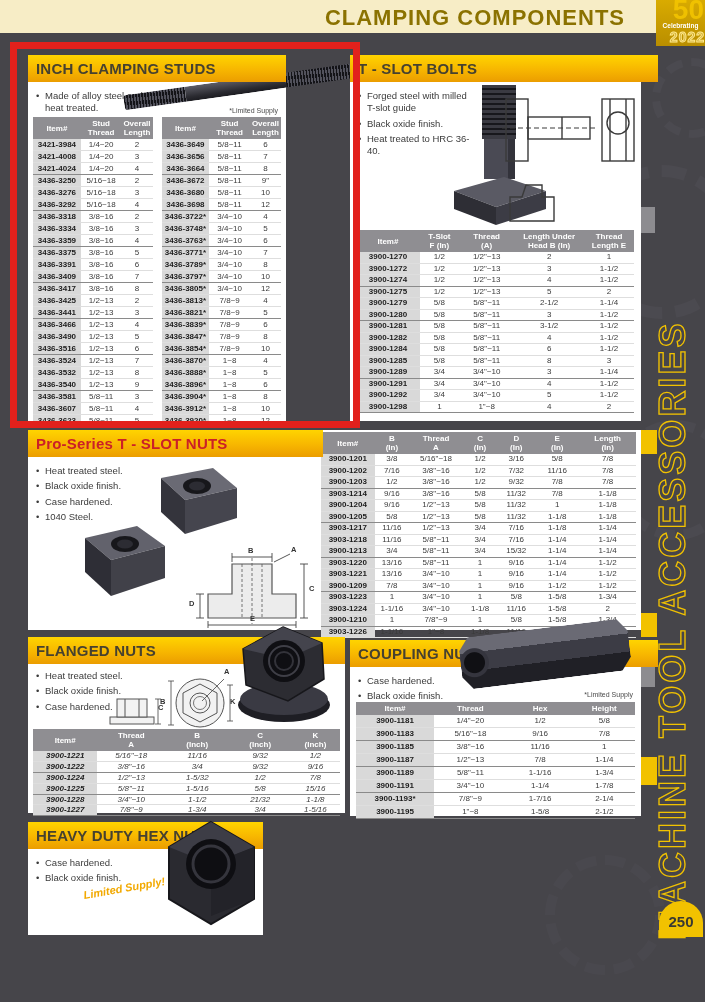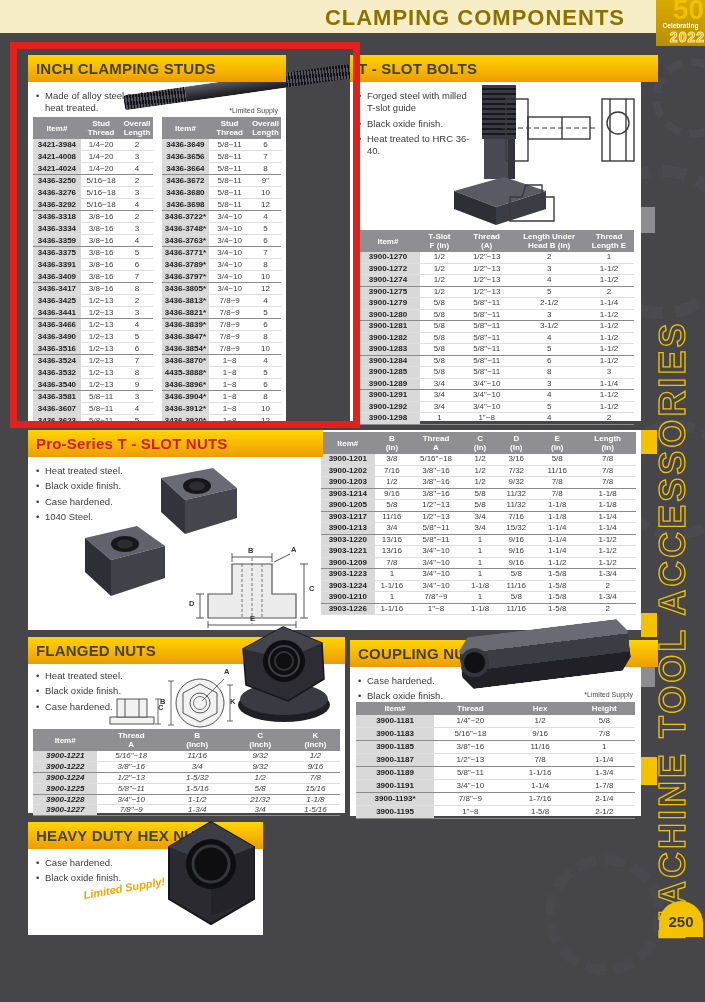--- a/index.html
+++ b/index.html
@@ -368,21 +368,21 @@
               <td class="item">3436-3854*</td>
               <td>7/8~9</td>
               <td>10</td>
             </tr>
             <tr>
               <td class="item">3436-3870*</td>
               <td>1~8</td>
               <td>4</td>
             </tr>
             <tr>
-              <td class="item">4435-3888*</td>
+              <td class="item">3436-3888*</td>
               <td>1~8</td>
               <td>5</td>
             </tr>
             <tr class="gend">
               <td class="item">3436-3896*</td>
               <td>1~8</td>
               <td>6</td>
             </tr>
             <tr>
               <td class="item">3436-3904*</td>
@@ -508,27 +508,20 @@
             <td>5/8</td>
             <td>5/8"~11</td>
             <td>3-1/2</td>
             <td>1-1/2</td>
           </tr>
           <tr>
             <td class="item">3900-1282</td>
             <td>5/8</td>
             <td>5/8"~11</td>
             <td>4</td>
-            <td>1-1/2</td>
-          </tr>
-          <tr class="gend">
-            <td class="item">3900-1283</td>
-            <td>5/8</td>
-            <td>5/8"~11</td>
-            <td>5</td>
             <td>1-1/2</td>
           </tr>
           <tr>
             <td class="item">3900-1284</td>
             <td>5/8</td>
             <td>5/8"~11</td>
             <td>6</td>
             <td>1-1/2</td>
           </tr>
           <tr>
@@ -668,36 +661,54 @@
           </tr>
           <tr>
             <td class="item">3903-1214</td>
             <td>9/16</td>
             <td>3/8"~16</td>
             <td>5/8</td>
             <td>11/32</td>
             <td>7/8</td>
             <td>1-1/8</td>
           </tr>
+          <tr>
+            <td class="item">3900-1204</td>
+            <td>9/16</td>
+            <td>1/2"~13</td>
+            <td>5/8</td>
+            <td>11/32</td>
+            <td>1</td>
+            <td>1-1/8</td>
+          </tr>
           <tr class="gend">
             <td class="item">3900-1205</td>
             <td>5/8</td>
             <td>1/2"~13</td>
             <td>5/8</td>
             <td>11/32</td>
             <td>1-1/8</td>
             <td>1-1/8</td>
           </tr>
           <tr>
             <td class="item">3903-1217</td>
             <td>11/16</td>
             <td>1/2"~13</td>
             <td>3/4</td>
             <td>7/16</td>
             <td>1-1/8</td>
+            <td>1-1/4</td>
+          </tr>
+          <tr>
+            <td class="item">3903-1218</td>
+            <td>11/16</td>
+            <td>5/8"~11</td>
+            <td>3/4</td>
+            <td>7/16</td>
+            <td>1-1/4</td>
             <td>1-1/4</td>
           </tr>
           <tr class="gend">
             <td class="item">3900-1213</td>
             <td>3/4</td>
             <td>5/8"~11</td>
             <td>3/4</td>
             <td>15/32</td>
             <td>1-1/4</td>
             <td>1-1/4</td>

